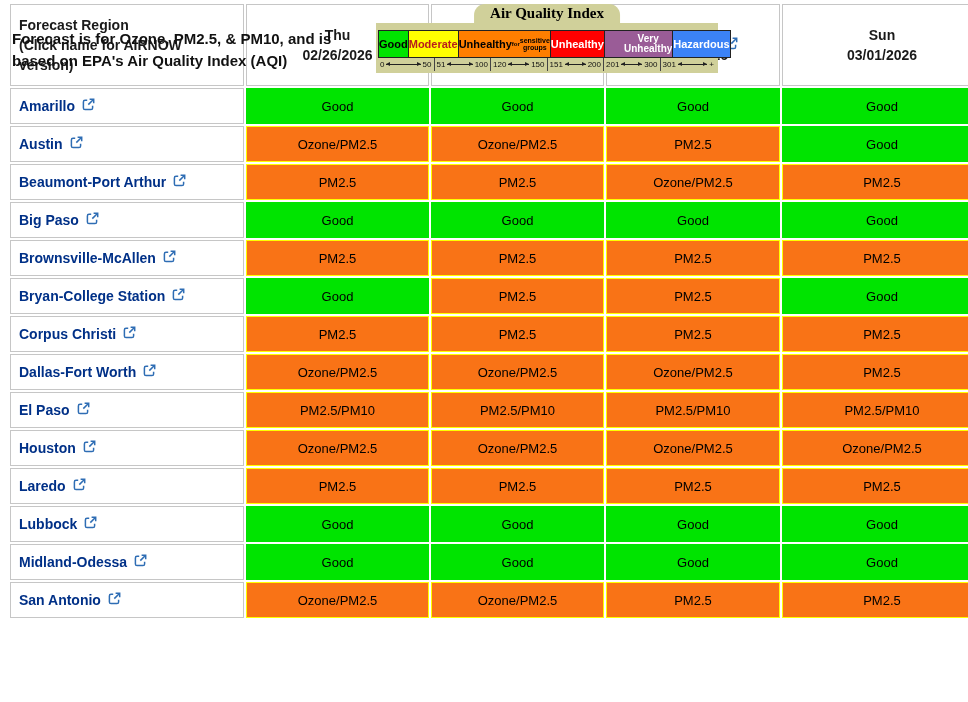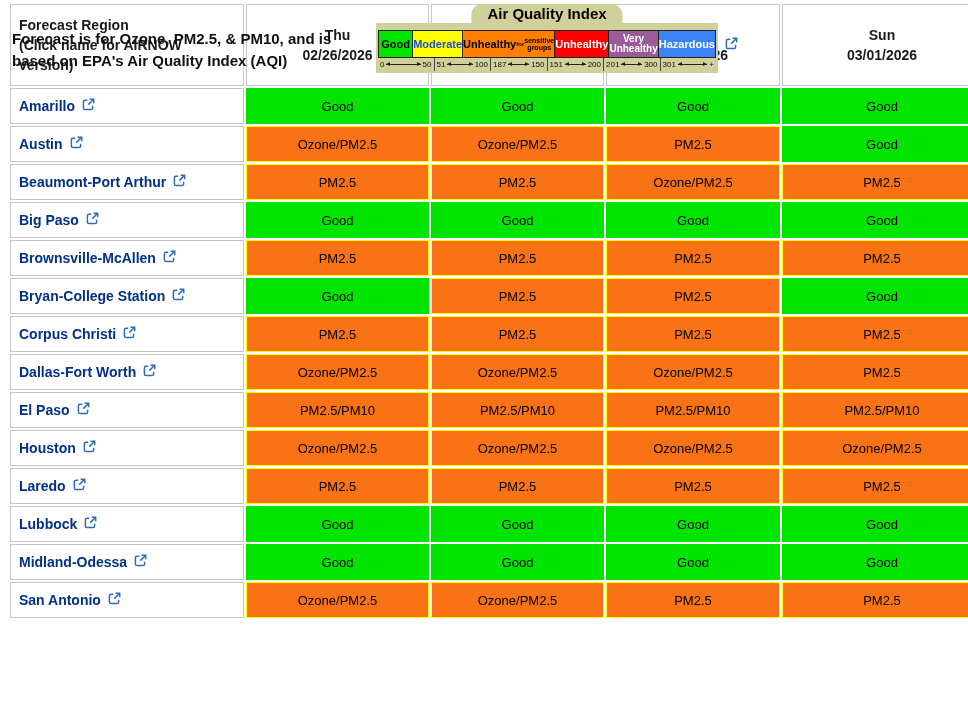--- a/index.html
+++ b/index.html
@@ -8,29 +8,29 @@
   .page { position:relative; width:968px; height:702px; }
 
   
   .page-title { position:absolute; left:12px; top:6px; width:350px;
                 font-size:15px; font-weight:bold; color:#111; line-height:22px;margin-top:20px; }
 
   .aqi-wrap { position:absolute; left:376px; top:2px; display:flex; align-items:flex-start; }
   .aqi-legend { width:342px; position:relative; padding-top:19px; }
   .legend-tab { position:absolute; top:0; left:50%; transform:translateX(-50%);
                 background:#d0d09a; border-radius:11px 11px 0 0; padding:1px 16px 6px;
-                font-size:15px; font-weight:bold; color:#000; white-space:nowrap; z-index:2; }
+                font-size:15px; font-weight:bold; color:#000; white-space:nowrap; z-index:2;font-family:Liberation Serif, serif; }
   .legend-strip { background:#d0d09a; padding:7px 2px 2px 2px; position:relative; z-index:1; }
   .legend-boxes { display:flex; }
   .aqi-box { flex:1; height:28px; border:1px solid #222; margin-left:-1px;
              display:flex; flex-direction:row; align-items:center; justify-content:center;
              text-align:center; line-height:1; }
   .aqi-box:first-child { margin-left:0; }
   .aqi-box .lbl { font-size:11px; font-weight:bold; }
-  .aqi-box .lbl2 { font-size:10px; font-weight:bold; }
+  .aqi-box .lbl2 { font-size:10px; font-weight:bold;padding-left:19px; }
   .aqi-box .sub1 { font-size:6px; font-weight:bold; }
   .aqi-box .sub2 { font-size:7px; font-weight:bold; }
   .legend-scale { display:flex; height:13px; }
   .scale-seg { flex:1; display:flex; align-items:center; gap:2px; padding:0 2px;
                border-left:1px solid #444; font-size:8px; color:#111; }
   .scale-seg:first-child { border-left:none; }
   .scale-line { flex:1; height:1px; background:#222; position:relative; }
   .scale-line::before { content:''; position:absolute; left:0; top:-2px;
       border-top:2.5px solid transparent; border-bottom:2.5px solid transparent;
       border-right:4px solid #222; }
@@ -66,21 +66,21 @@
   <div class="page-title">Forecast is for Ozone, PM2.5, &amp; PM10, and is based on EPA's Air Quality Index (AQI)</div>
 
   <div class="aqi-wrap">
     <div class="aqi-legend">
       <div class="legend-tab">Air Quality Index</div>
       <div class="legend-strip">
         <div class="legend-boxes">
             <div class="aqi-box" style="background: rgb(0, 228, 0); color: rgb(0, 0, 0);">
               <span class="lbl">Good</span>
             </div>
-            <div class="aqi-box" style="background: rgb(255, 255, 0); color: #1d4ed8;">
+            <div class="aqi-box" style="background: rgb(255, 255, 0); color: #b91c1c;">
               <span class="lbl">Moderate</span>
             </div>
             <div class="aqi-box" style="background: rgb(255, 126, 0); color: rgb(0, 0, 0);">
               <span class="lbl">Unhealthy</span>
               <span class="sub1">for</span>
               <span class="sub2">sensitive groups</span>
             </div>
             <div class="aqi-box" style="background: rgb(255, 0, 0); color: rgb(255, 255, 255);">
               <span class="lbl">Unhealthy</span>
             </div>
@@ -96,21 +96,21 @@
               <span>0</span>
               <span class="scale-line"></span>
               <span>50</span>
             </div>
             <div class="scale-seg">
               <span>51</span>
               <span class="scale-line"></span>
               <span>100</span>
             </div>
             <div class="scale-seg">
-              <span>187</span>
+              <span>120</span>
               <span class="scale-line"></span>
               <span>150</span>
             </div>
             <div class="scale-seg">
               <span>151</span>
               <span class="scale-line"></span>
               <span>200</span>
             </div>
             <div class="scale-seg">
               <span>201</span>

